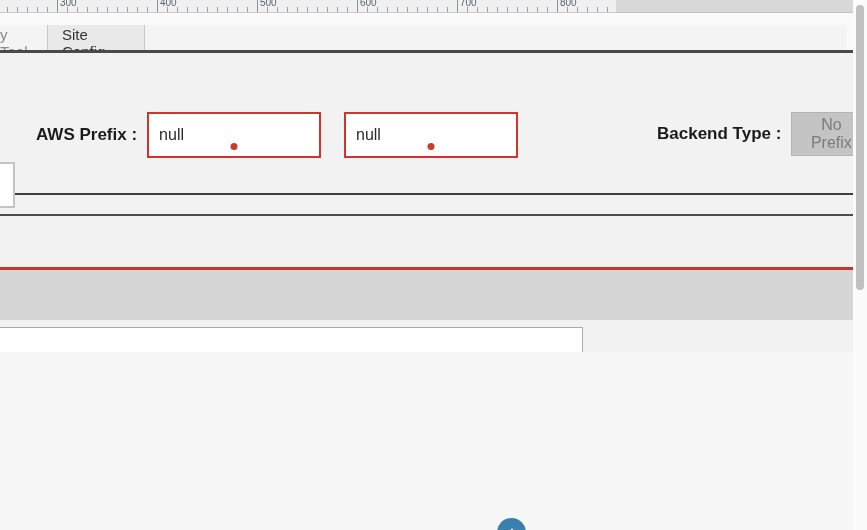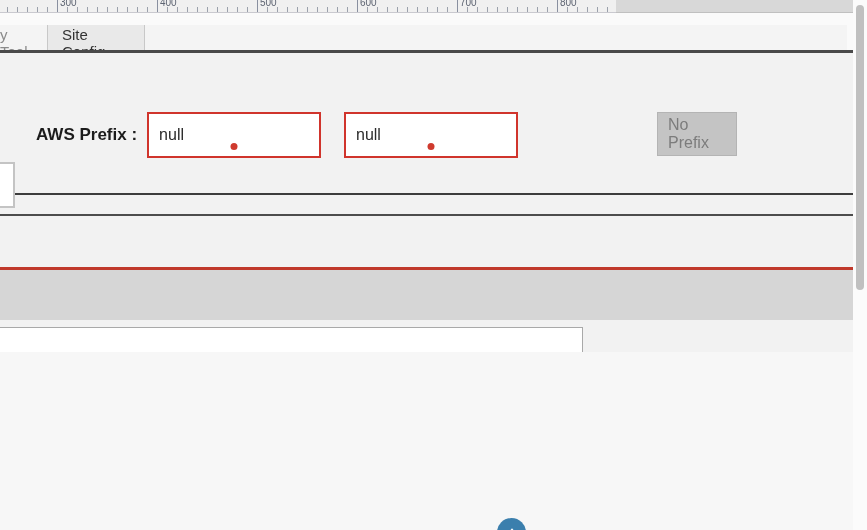--- a/index.html
+++ b/index.html
@@ -90,20 +90,21 @@
   }
 
   
   .panel {
     position: absolute;
     left: 0; top: 50px;
     width: 853px;
     height: 302px;
     background: #f2f2f2;
     border-bottom: 5px solid #0ea5e9;
+    text-align: center;
   }
   .panel-shadowstrip {
     position: absolute;
     left: 0; top: 352px;
     width: 853px; height: 8px;
     background: linear-gradient(to bottom, rgba(0,0,0,0.10), rgba(0,0,0,0));
   }
   .panel-below {
     position: absolute;
     left: 0; top: 352px;
@@ -382,20 +383,21 @@
     </div>
 
     <div class="field-group" style="left:344px;">
       <div class="field-input" style="width:174px;">
         <span>null</span>
         <span class="req-dot"></span>
       </div>
     </div>
 
     <div class="field-group" style="left:657px;">
+      <span class="field-label">Backend Type :</span>
       <div class="field-input disabled" style="width:80px; height:44px;">
         <span>No Prefix</span>
       </div>
     </div>
 
     <div class="wide-input"></div>
 
   </div>
 
   <div class="panel-shadowstrip"></div>

